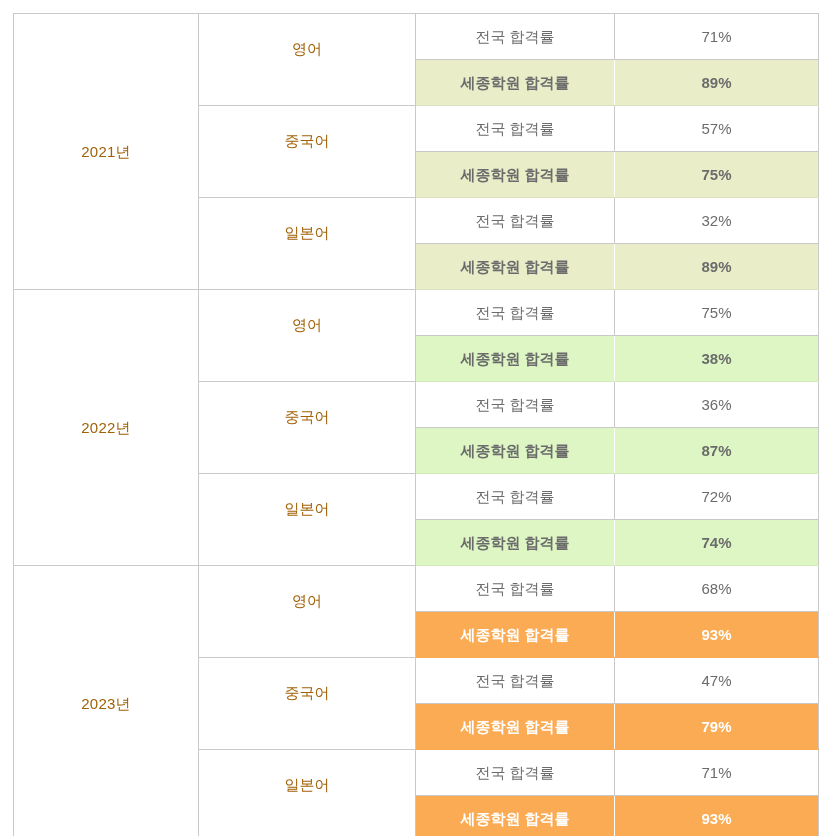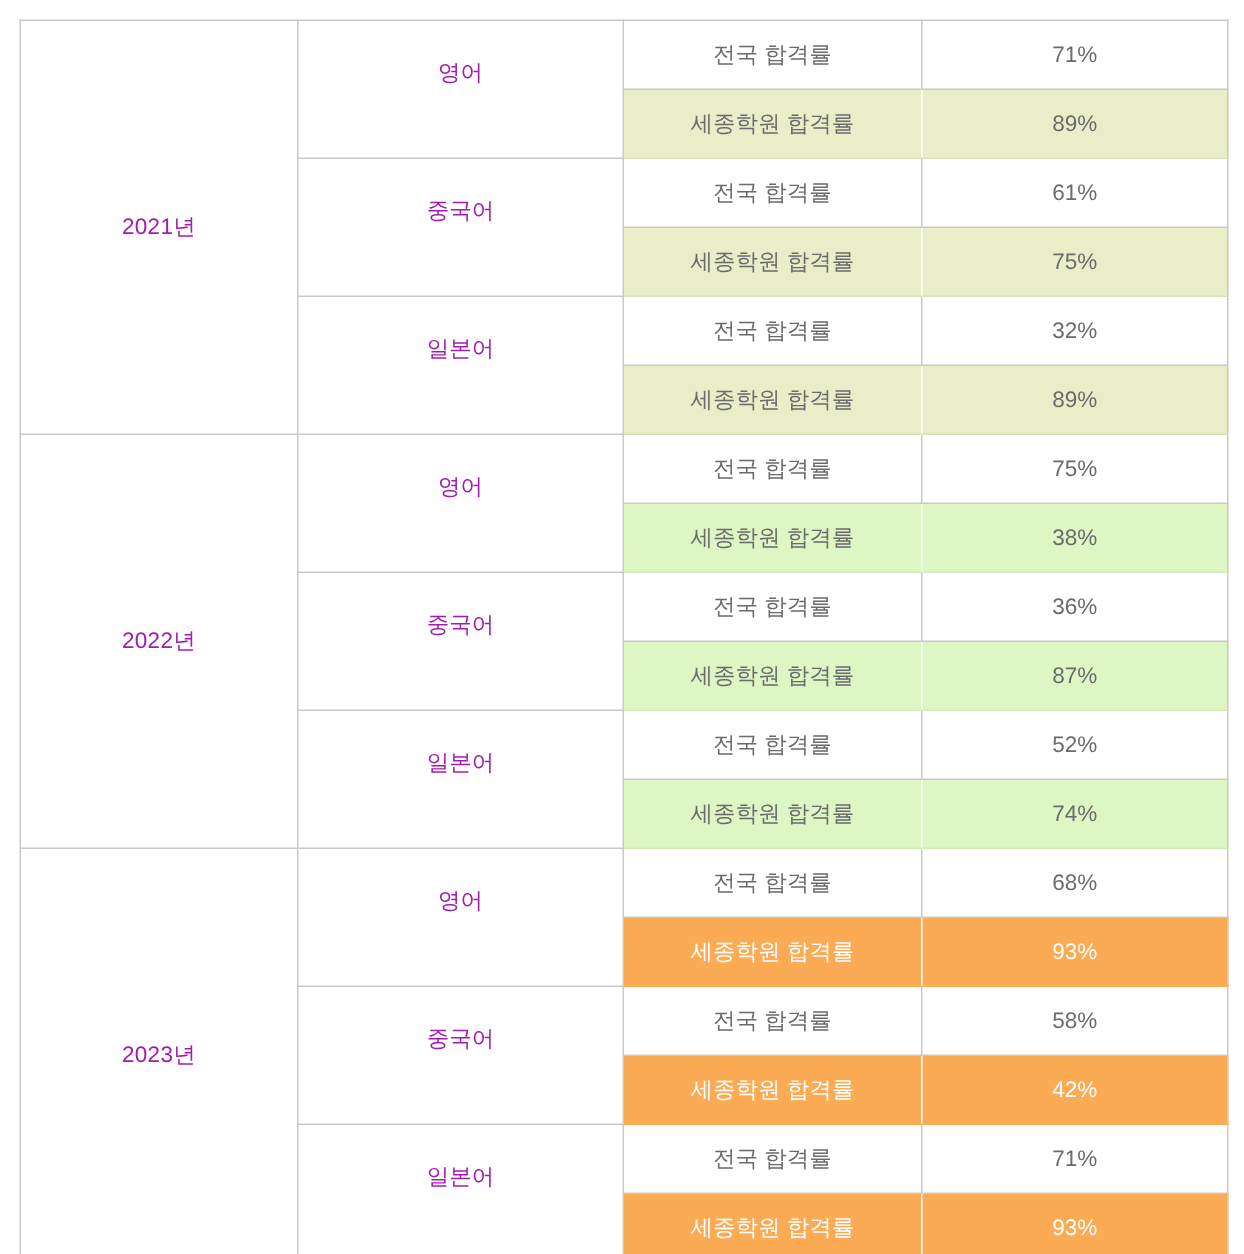--- a/index.html
+++ b/index.html
@@ -34,21 +34,21 @@
   table.pass-rate-table col.col-year    { width: 185px; }
   table.pass-rate-table col.col-lang    { width: 217px; }
   table.pass-rate-table col.col-metric  { width: 199px; }
   table.pass-rate-table col.col-value   { width: 204px; }
 
   table.pass-rate-table td {
     border: 1px solid #c9c9c9;
     text-align: center;
     font-size: 15px;
     font-weight: 400;
-    color: #a21caf;
+    color: #a16207;
     padding: 0;
     line-height: 1.3;
   }
 
   
   td.year-cell {
     vertical-align: middle;
     font-size: 15px;
     letter-spacing: 0.2px;
   }
@@ -102,20 +102,21 @@
     color: #ffffff;
     border-top-color: #fbab53;
     border-bottom-color: #fbab53;
   }
   tr.row-academy.hl-2023 td.metric-cell { border-right-color: #ffffff; }
 
   
   tr.group-end td.metric-cell,
   tr.group-end td.value-cell {
     border-bottom: 1px solid #c9c9c9;
+    font-weight: bold;
   }
 </style>
 </head>
 <body>
 
 <div id="page-root">
   <table class="pass-rate-table">
     <colgroup>
       <col class="col-year">
       <col class="col-lang">
@@ -133,21 +134,21 @@
         </tr>
         <tr class="row-academy hl-2021 group-end">
           <td class="metric-cell">세종학원 합격률</td>
           <td class="value-cell">89%</td>
         </tr>
         <tr class="row-national">
           <td class="lang-cell" rowspan="2">
             <span class="lang-label">중국어</span>
           </td>
           <td class="metric-cell">전국 합격률</td>
-          <td class="value-cell">61%</td>
+          <td class="value-cell">57%</td>
         </tr>
         <tr class="row-academy hl-2021 group-end">
           <td class="metric-cell">세종학원 합격률</td>
           <td class="value-cell">75%</td>
         </tr>
         <tr class="row-national">
           <td class="lang-cell" rowspan="2">
             <span class="lang-label">일본어</span>
           </td>
           <td class="metric-cell">전국 합격률</td>
@@ -178,21 +179,21 @@
         </tr>
         <tr class="row-academy hl-2022 group-end">
           <td class="metric-cell">세종학원 합격률</td>
           <td class="value-cell">87%</td>
         </tr>
         <tr class="row-national">
           <td class="lang-cell" rowspan="2">
             <span class="lang-label">일본어</span>
           </td>
           <td class="metric-cell">전국 합격률</td>
-          <td class="value-cell">52%</td>
+          <td class="value-cell">72%</td>
         </tr>
         <tr class="row-academy hl-2022 group-end">
           <td class="metric-cell">세종학원 합격률</td>
           <td class="value-cell">74%</td>
         </tr>
         <tr class="row-national">
           <td class="year-cell" rowspan="6">2023년</td>
           <td class="lang-cell" rowspan="2">
             <span class="lang-label">영어</span>
           </td>
@@ -201,25 +202,25 @@
         </tr>
         <tr class="row-academy hl-2023 group-end">
           <td class="metric-cell">세종학원 합격률</td>
           <td class="value-cell">93%</td>
         </tr>
         <tr class="row-national">
           <td class="lang-cell" rowspan="2">
             <span class="lang-label">중국어</span>
           </td>
           <td class="metric-cell">전국 합격률</td>
-          <td class="value-cell">58%</td>
+          <td class="value-cell">47%</td>
         </tr>
         <tr class="row-academy hl-2023 group-end">
           <td class="metric-cell">세종학원 합격률</td>
-          <td class="value-cell">42%</td>
+          <td class="value-cell">79%</td>
         </tr>
         <tr class="row-national">
           <td class="lang-cell" rowspan="2">
             <span class="lang-label">일본어</span>
           </td>
           <td class="metric-cell">전국 합격률</td>
           <td class="value-cell">71%</td>
         </tr>
         <tr class="row-academy hl-2023 group-end">
           <td class="metric-cell">세종학원 합격률</td>

